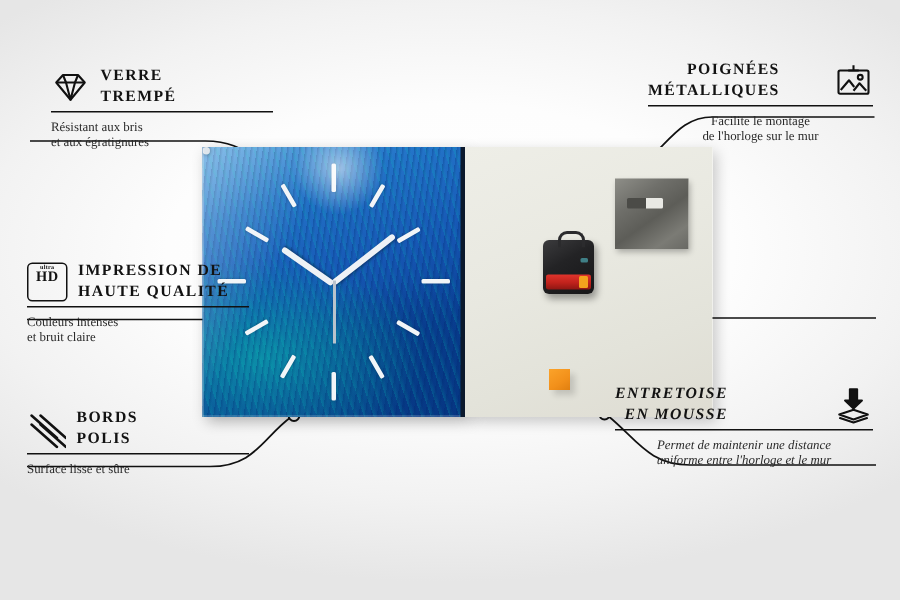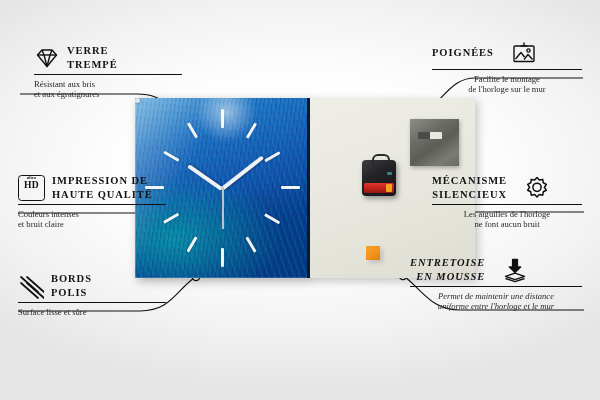--- a/index.html
+++ b/index.html
@@ -67,21 +67,21 @@
   .mech-dot{position:absolute;right:4px;top:12px;width:5px;height:3px;background:#3f7f86;border-radius:1px;}
   .spacer{
     position:absolute;left:56px;top:148px;width:14px;height:14px;
     background:linear-gradient(145deg,#fba32a 0%,#f2901a 60%,#e07f10 100%);
     box-shadow:3px 3px 4px rgba(0,0,0,.14);
   }
 
   
   .callout{position:absolute;}
   .head{display:flex;align-items:center;gap:7px;}
-  .head.right{justify-content:flex-start;gap:17px;}
+  .head.right{justify-content:space-between;gap:17px;}
   .title{
     font-weight:bold;font-size:10.5px;letter-spacing:.95px;color:#121212;
     line-height:13.5px;text-transform:uppercase;white-space:nowrap;
   }
   .title.right{text-align:right;}
   .rule{height:1.15px;background:#111;margin:3px 0 3.5px;}
   .desc{font-size:8.6px;line-height:10.6px;color:#2a2a2a;white-space:nowrap;}
   .desc.right{text-align:center;}
   .ico{width:26px;height:26px;flex:0 0 26px;display:block;}
   .ico svg{display:block;width:26px;height:26px;}
@@ -209,60 +209,40 @@
       </div>
     </div>
     <div class="rule" style="width:148px;"></div>
     <div class="desc">Surface lisse et sûre</div>
   </div>
 
   <div class="callout" style="left:432px;top:40px;width:150px;">
     <div class="head right">
       <div>
         <div class="title right">POIGNÉES</div>
+        <div class="title right">MÉTALLIQUES</div>
       </div>
       <span class="ico">
         <svg viewBox="0 0 26 26">
             <g fill="none" stroke="#111" stroke-width="1.4" stroke-linejoin="round">
           <path d="M13,2.5 L13,6"></path>
               <path d="M9.5,6 L16.5,6"></path>
           <rect x="3" y="6" width="20" height="15.5" rx="1"></rect>
           <path d="M4.5,19 L10,12.5 L13.5,17"></path>
               <path d="M13,19.5 L17,14.5 L21.5,19.5"></path>
           <circle cx="17.5" cy="10.5" r="1.6"></circle>
             </g>
           </svg>
       </span>
     </div>
     <div class="rule" style="width:150px;"></div>
     <div class="desc right">Facilite le montage</div>
     <div class="desc right">de l'horloge sur le mur</div>
   </div>
 
-  <div class="callout" style="left:432px;top:174px;width:150px;">
-    <div class="head right">
-      <div>
-        <div class="title right">MÉCANISME</div>
-        <div class="title right">SILENCIEUX</div>
-      </div>
-      <span class="ico">
-        <svg viewBox="0 0 26 26">
-            <g fill="none" stroke="#111" stroke-width="1.55" stroke-linejoin="round">
-          <path d="M13,2.6 L15.3,5.1 L18.7,4.4 L19.3,7.8 L22.3,9.4 L20.4,12.3 L22.3,15.2
-                   L19.3,16.8 L18.7,20.2 L15.3,19.5 L13,22 L10.7,19.5 L7.3,20.2 L6.7,16.8
-                   L3.7,15.2 L5.6,12.3 L3.7,9.4 L6.7,7.8 L7.3,4.4 L10.7,5.1 Z"></path>
-          <circle cx="13" cy="12.3" r="4.1"></circle>
-            </g>
-          </svg>
-      </span>
-    </div>
-    <div class="rule" style="width:150px;"></div>
-    <div class="desc right">Les aiguilles de l'horloge</div>
-    <div class="desc right">ne font aucun bruit</div>
-  </div>
 
   <div class="callout" style="left:410px;top:256px;width:172px;font-style:italic;">
     <div class="head right">
       <div>
         <div class="title right">ENTRETOISE</div>
         <div class="title right">EN MOUSSE</div>
       </div>
       <span class="ico">
         <svg viewBox="0 0 26 26">
             <g fill="none" stroke="#111" stroke-width="1.4" stroke-linejoin="round">

